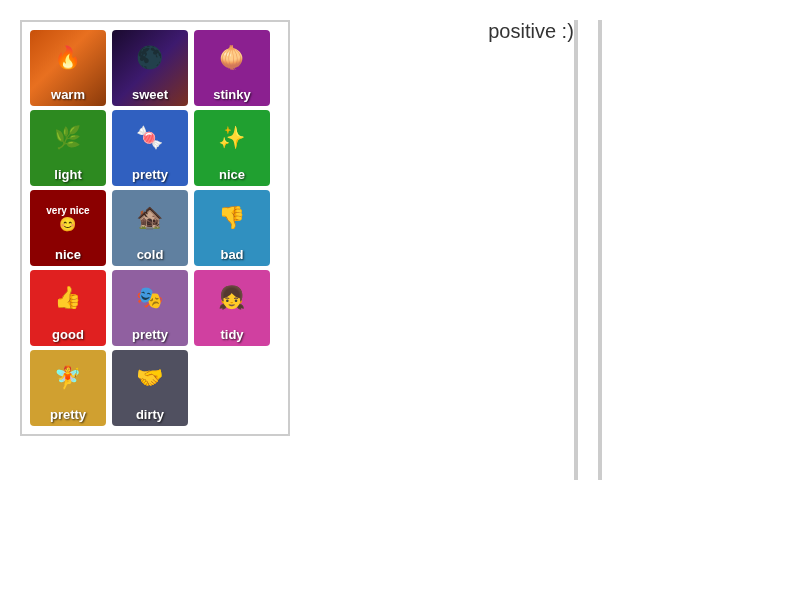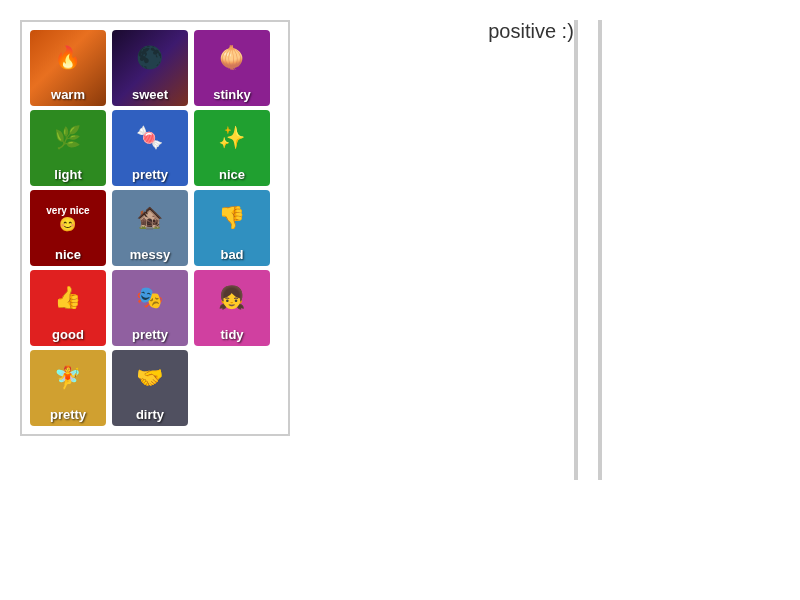--- a/index.html
+++ b/index.html
@@ -183,21 +183,21 @@
         <span class="tile-label">nice</span>
       </div>
       <div class="word-tile tile-nice" draggable="true">
         <div class="tile-bg"></div>
         <div class="tile-img"></div>
         <span class="tile-label">nice</span>
       </div>
       <div class="word-tile tile-ugly" draggable="true">
         <div class="tile-bg"></div>
         <div class="tile-img"></div>
-        <span class="tile-label">messy</span>
+        <span class="tile-label">cold</span>
       </div>
       <div class="word-tile tile-bad" draggable="true">
         <div class="tile-bg"></div>
         <div class="tile-img"></div>
         <span class="tile-label">bad</span>
       </div>
       <div class="word-tile tile-good" draggable="true">
         <div class="tile-bg"></div>
         <div class="tile-img"></div>
         <span class="tile-label">good</span>

